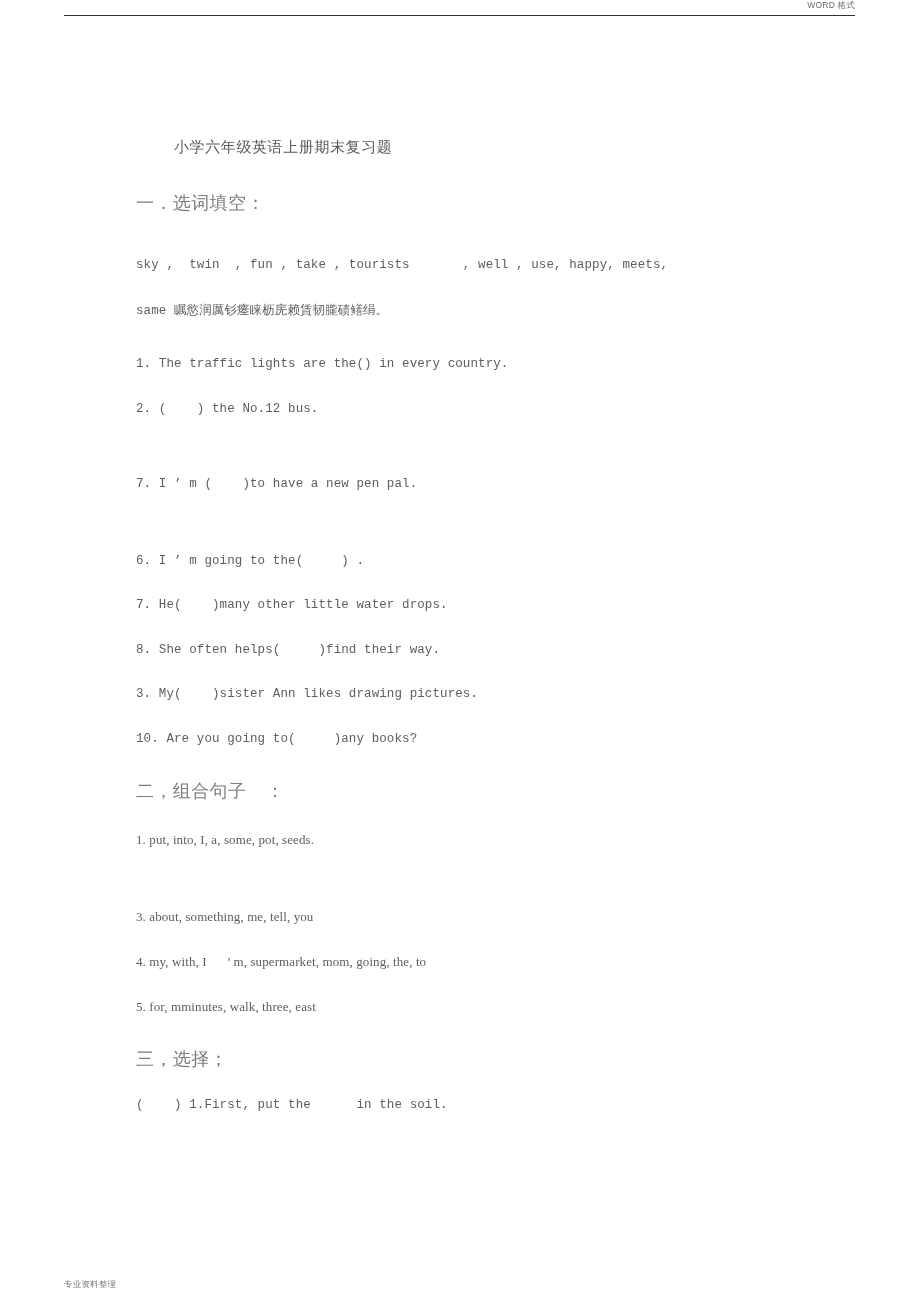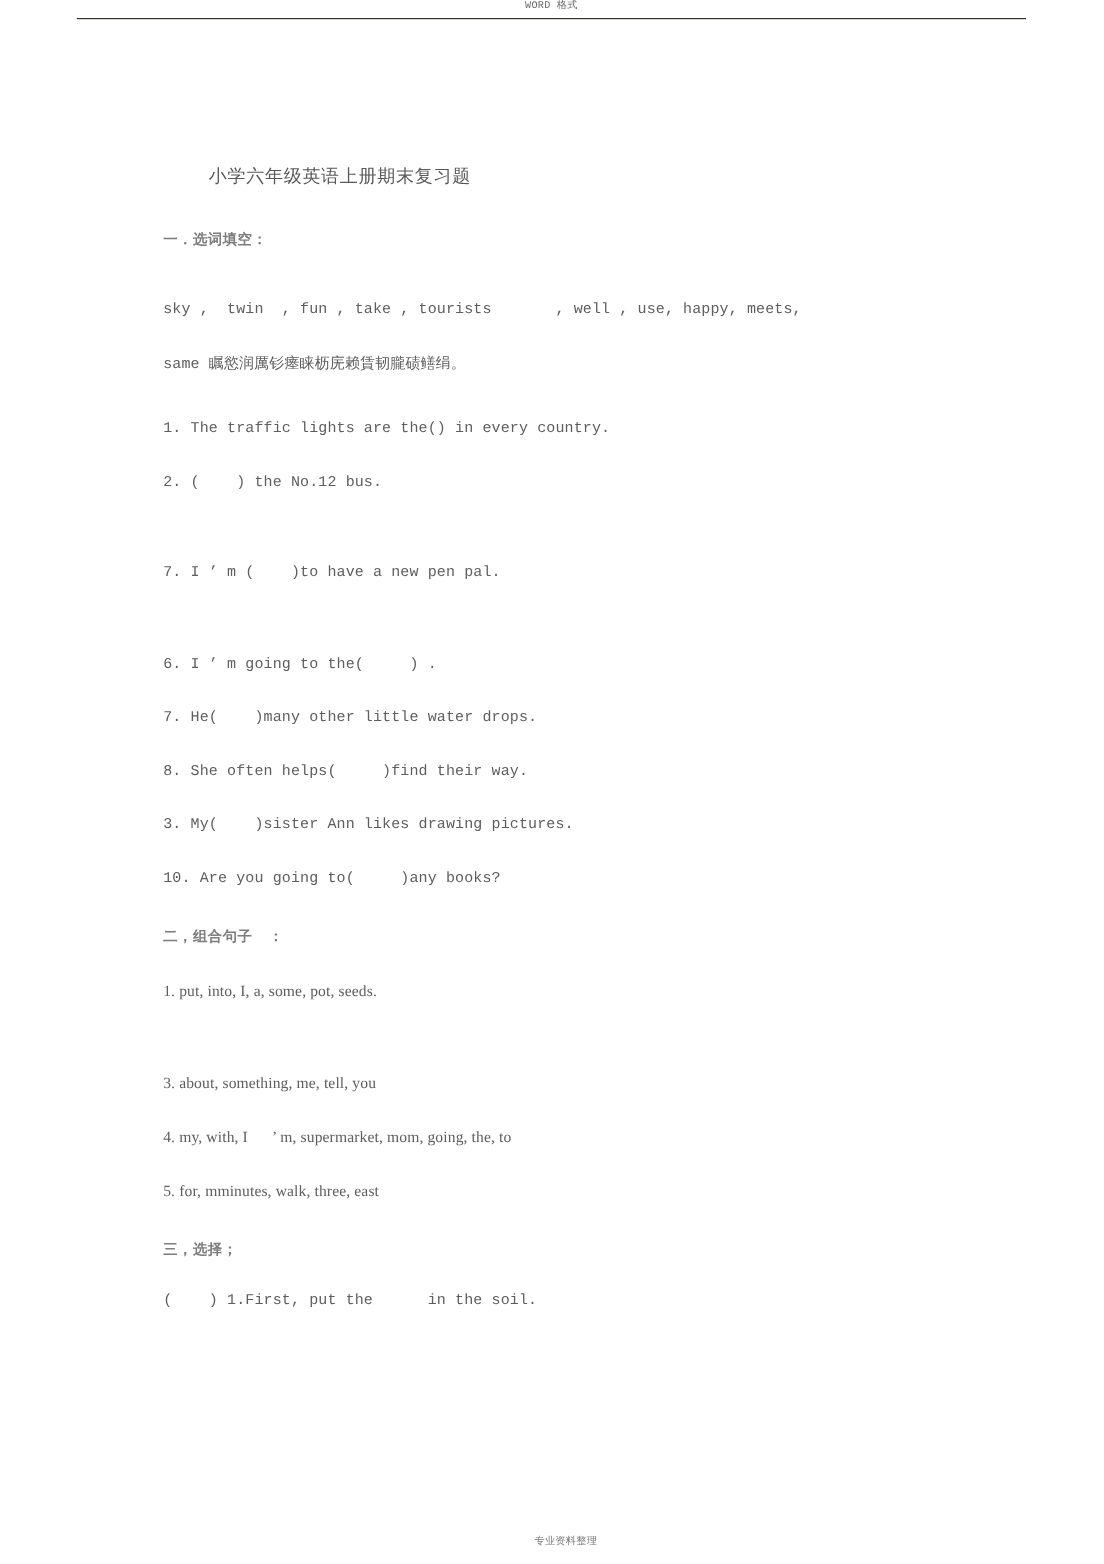--- a/index.html
+++ b/index.html
@@ -22,42 +22,41 @@
     left: 64px;
     top: 0;
     width: 791px;
     height: 22px;
   }
   .page-header .header-text {
     position: absolute;
     left: 0;
     right: 0;
     top: 0;
-    text-align: center;
-    font-family: Liberation Mono, monospace;
+    text-align: right;
+    font-family: Liberation Sans, sans-serif;
     font-size: 8.5px;
     color: #6b6b6b;
     letter-spacing: .2px;
     line-height: 11px;
   }
   .page-header .header-rule {
     position: absolute;
     left: 0;
     right: 0;
     top: 15px;
     border-top: 1.6px solid #2e332c;
   }
 
   
   .page-footer {
     position: absolute;
-    left: 76px;
+    left: 64px;
     bottom: 12px;
     width: 791px;
-    text-align: center;
     font-size: 8.5px;
     color: #7a7a7a;
     letter-spacing: .2px;
   }
 
   
   .doc-body {
     position: absolute;
     left: 136px;
     top: 138px;
@@ -69,26 +68,25 @@
     font-size: 15px;
     color: #595959;
     margin: 0 0 34px 38px;
     letter-spacing: .6px;
     font-weight: normal;
     white-space: pre;
   }
 
   .section-heading {
     font-family: "Liberation Serif", "DejaVu Serif", serif;
-    font-size: 12px;
+    font-size: 18px;
     color: #7d7d7d;
     letter-spacing: .4px;
     margin: 0;
     white-space: pre;
-    font-weight: bold;
   }
 
   
   .mono-line {
     font-family: "Liberation Mono", "DejaVu Sans Mono", monospace;
     font-size: 12.5px;
     color: #5e5e5e;
     letter-spacing: .1px;
     margin: 0;
     white-space: pre;

